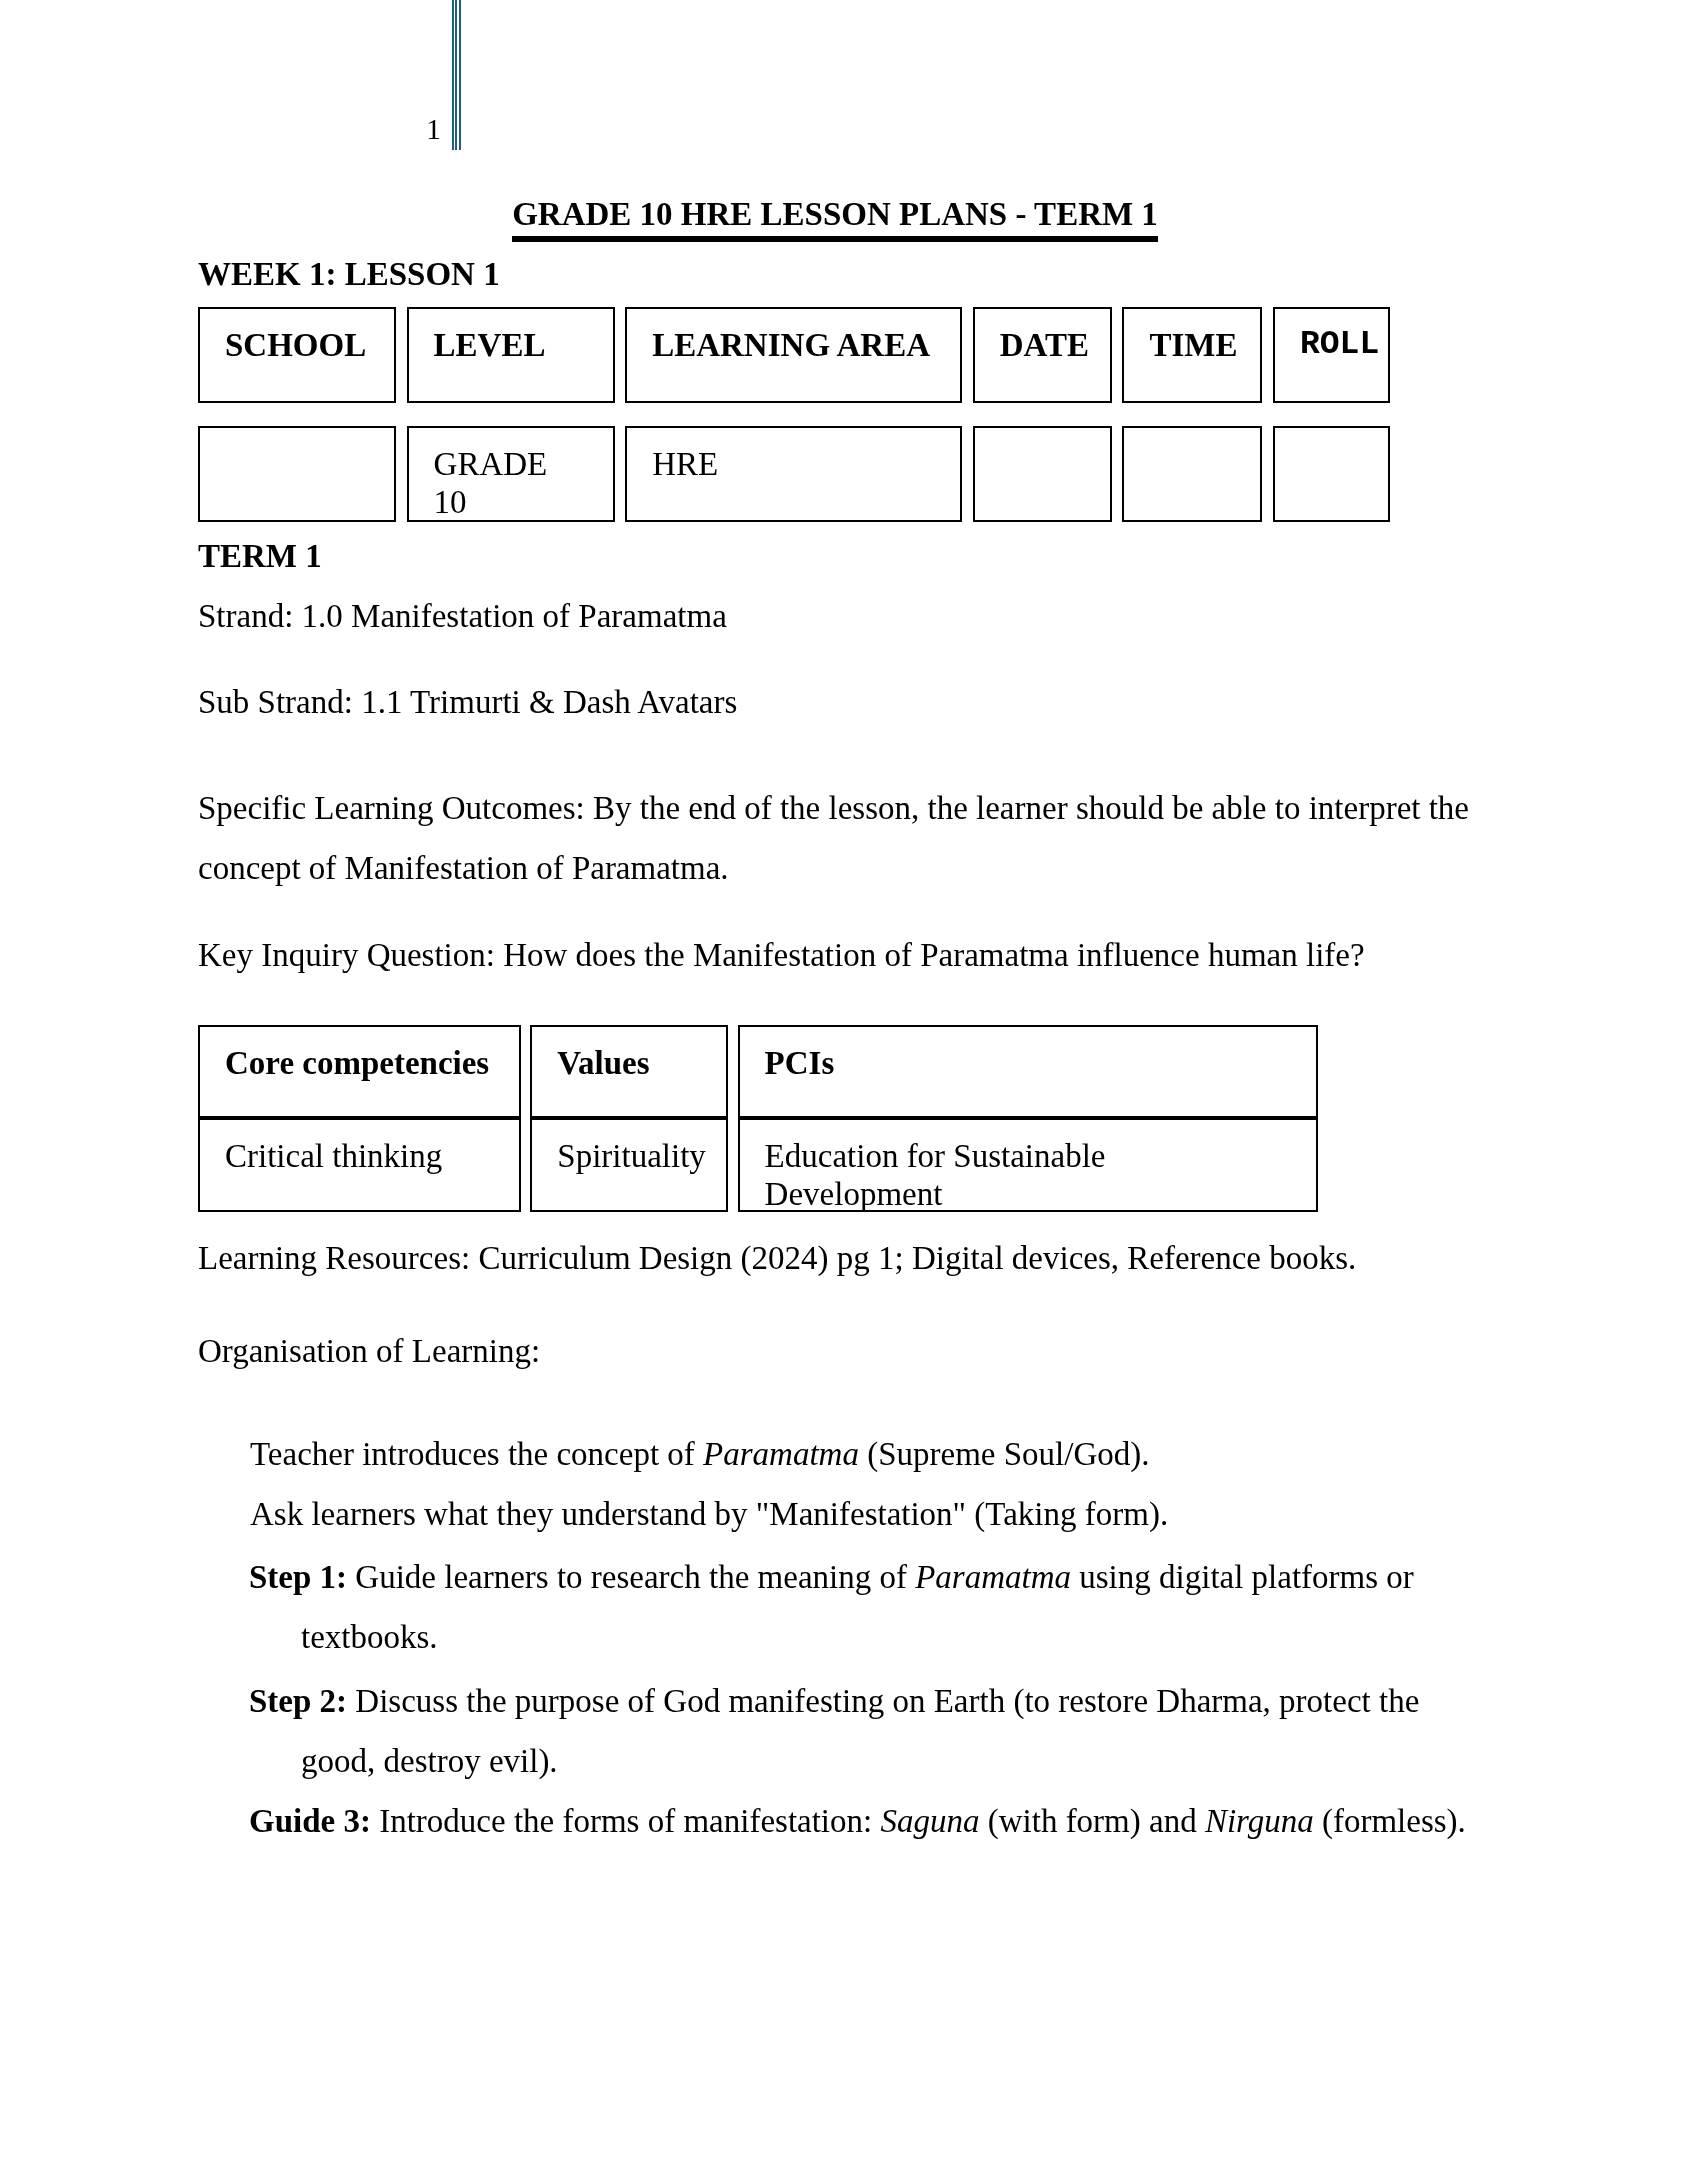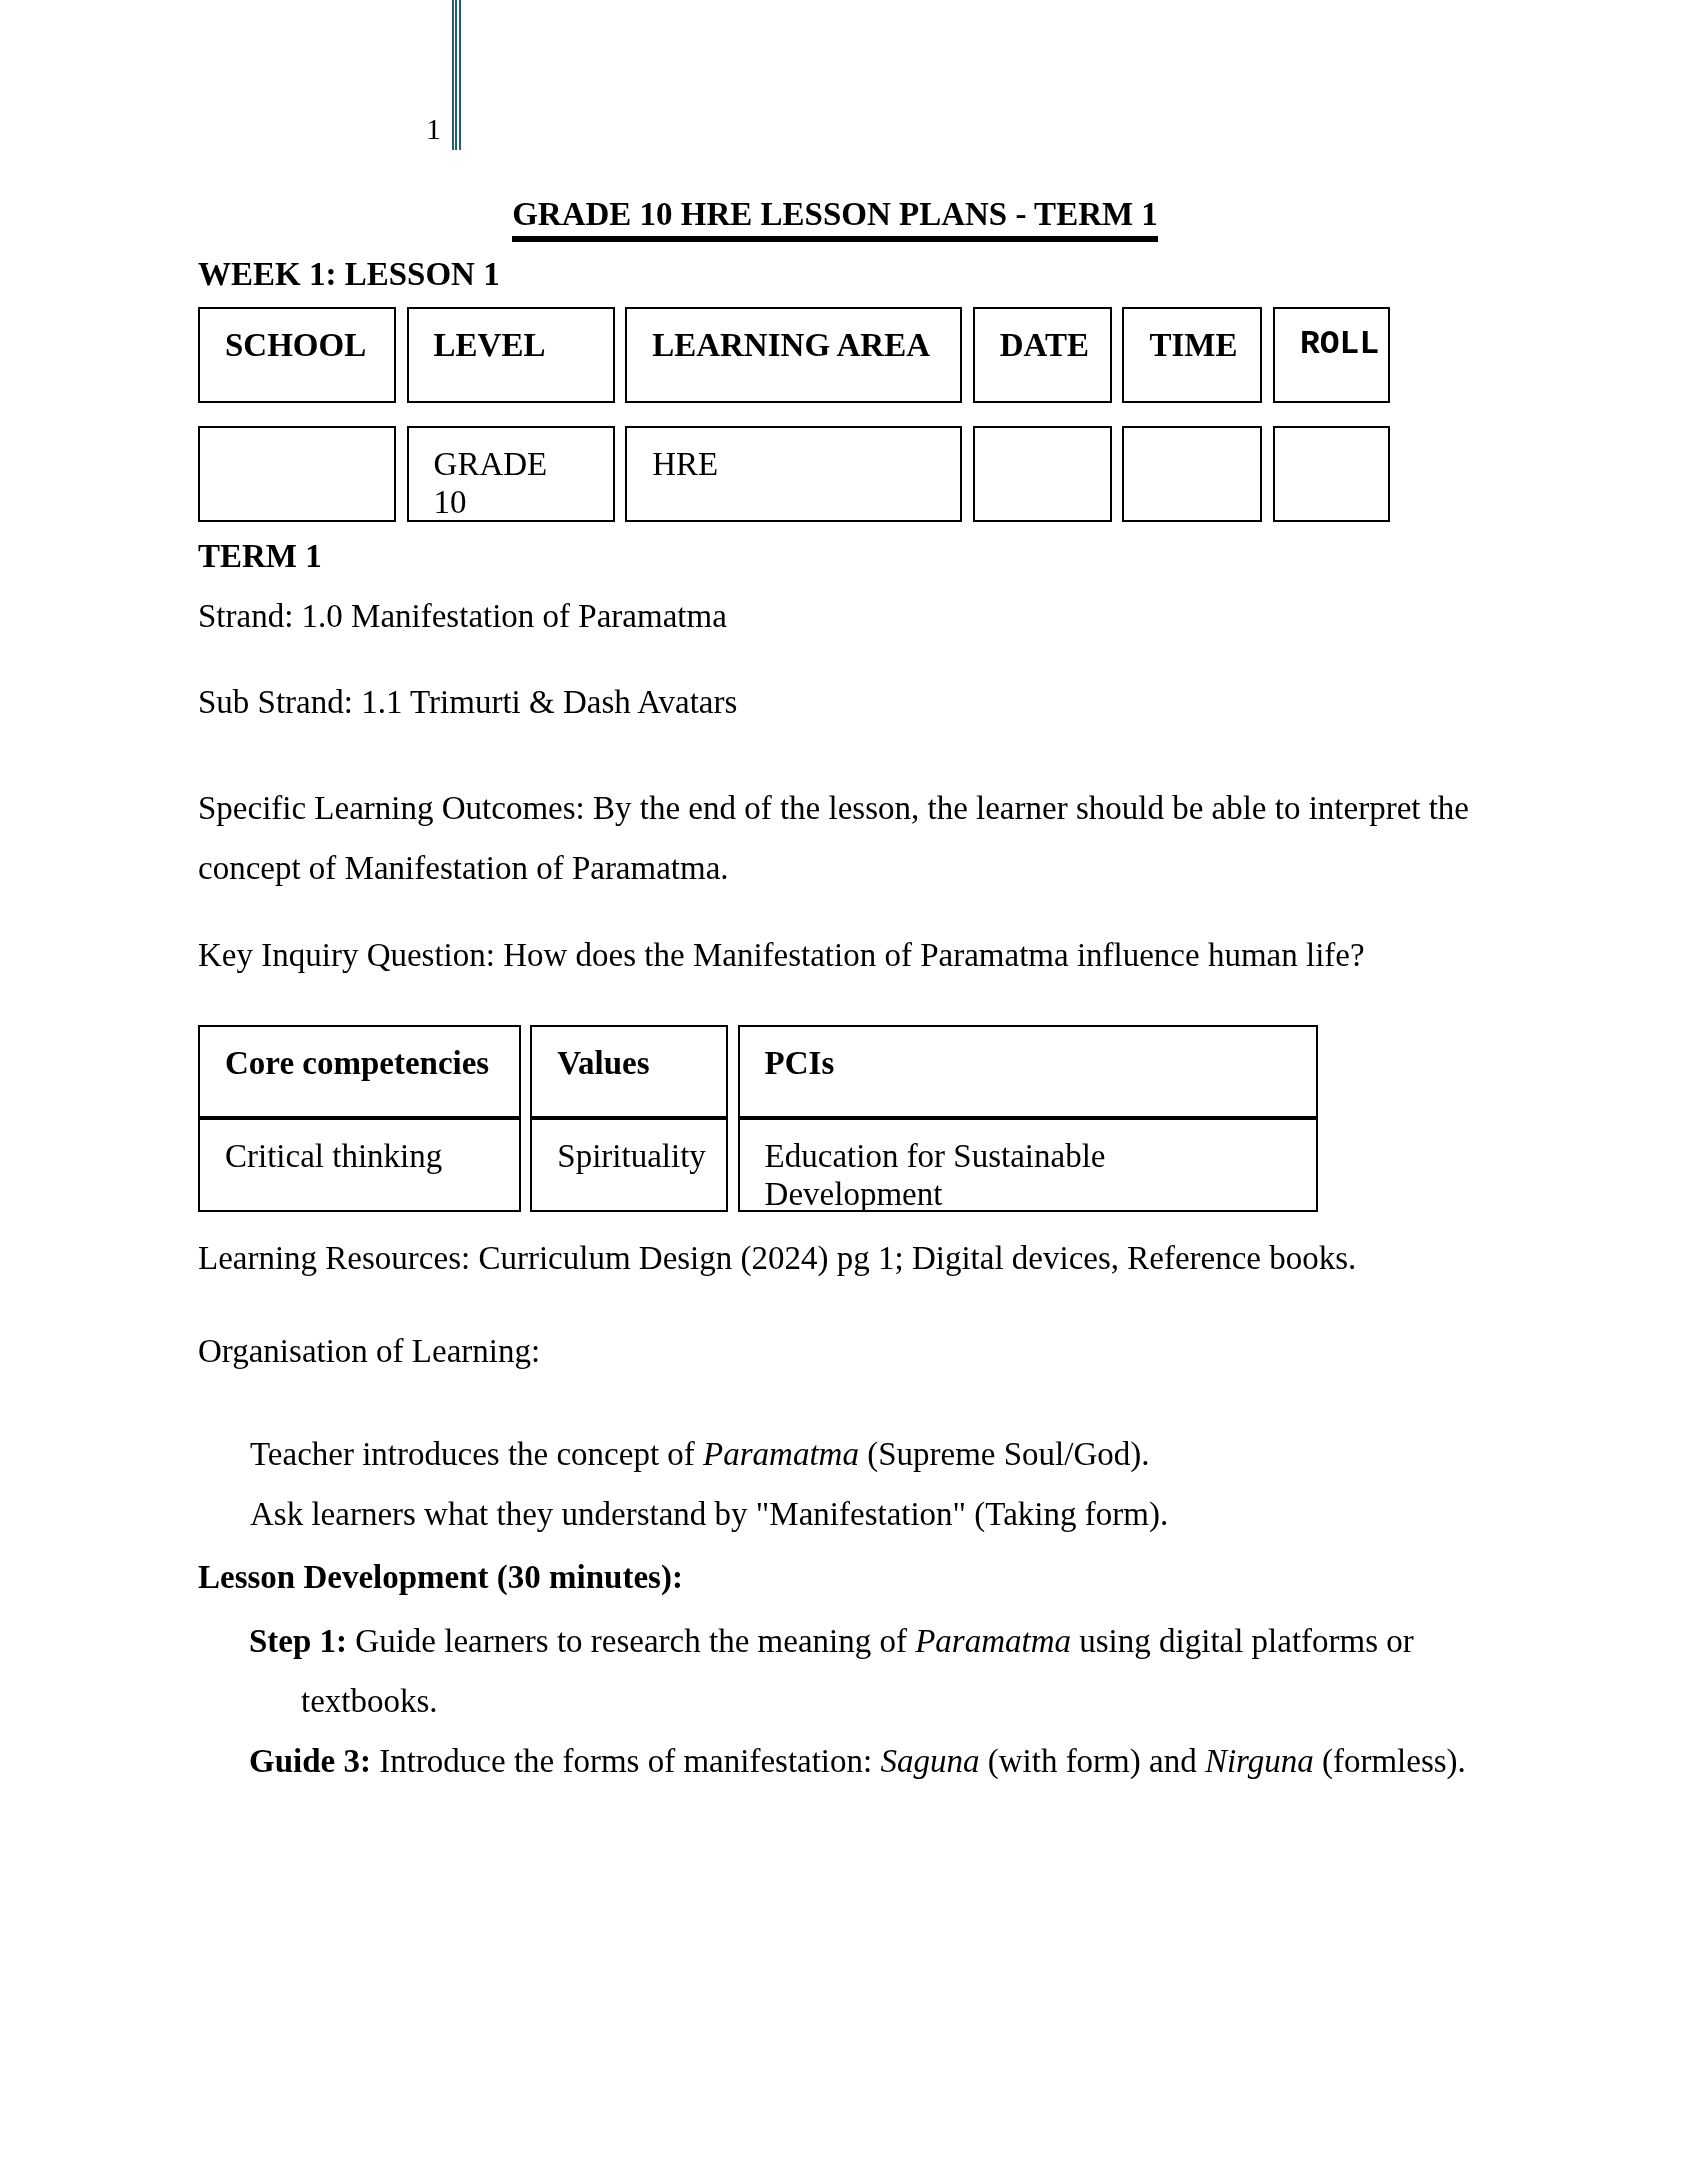--- a/index.html
+++ b/index.html
@@ -146,22 +146,22 @@
 
     <p class="sp25">Learning Resources: Curriculum Design (2024) pg 1; Digital devices, Reference books.</p>
 
     <p class="sp50">Organisation of Learning:</p>
 
 
     <p class="indent1 sp65"><span>Teacher introduces the concept of </span><span class="i">Paramatma</span><span> (Supreme Soul/God).</span></p>
 
     <p class="indent1">Ask learners what they understand by "Manifestation" (Taking form).</p>
 
-    <p class="h-bold sp5">Lesson Development (30 minutes):</p>
 
     <p class="step sp5"><b>Step 1:</b><span> Guide learners to research the meaning of </span><span class="i">Paramatma</span><span> using digital platforms or textbooks.</span></p>
 
+    <p class="step sp5"><b>Step 2:</b><span> Discuss the purpose of God manifesting on Earth (to restore Dharma, protect the good, destroy evil).</span></p>
 
     <p class="step"><b>Guide 3:</b><span> Introduce the forms of manifestation: </span><span class="i">Saguna</span><span> (with form) and </span><span class="i">Nirguna</span><span> (formless).</span></p>
 
   </div>
 </div>
 
 
 </body></html>

